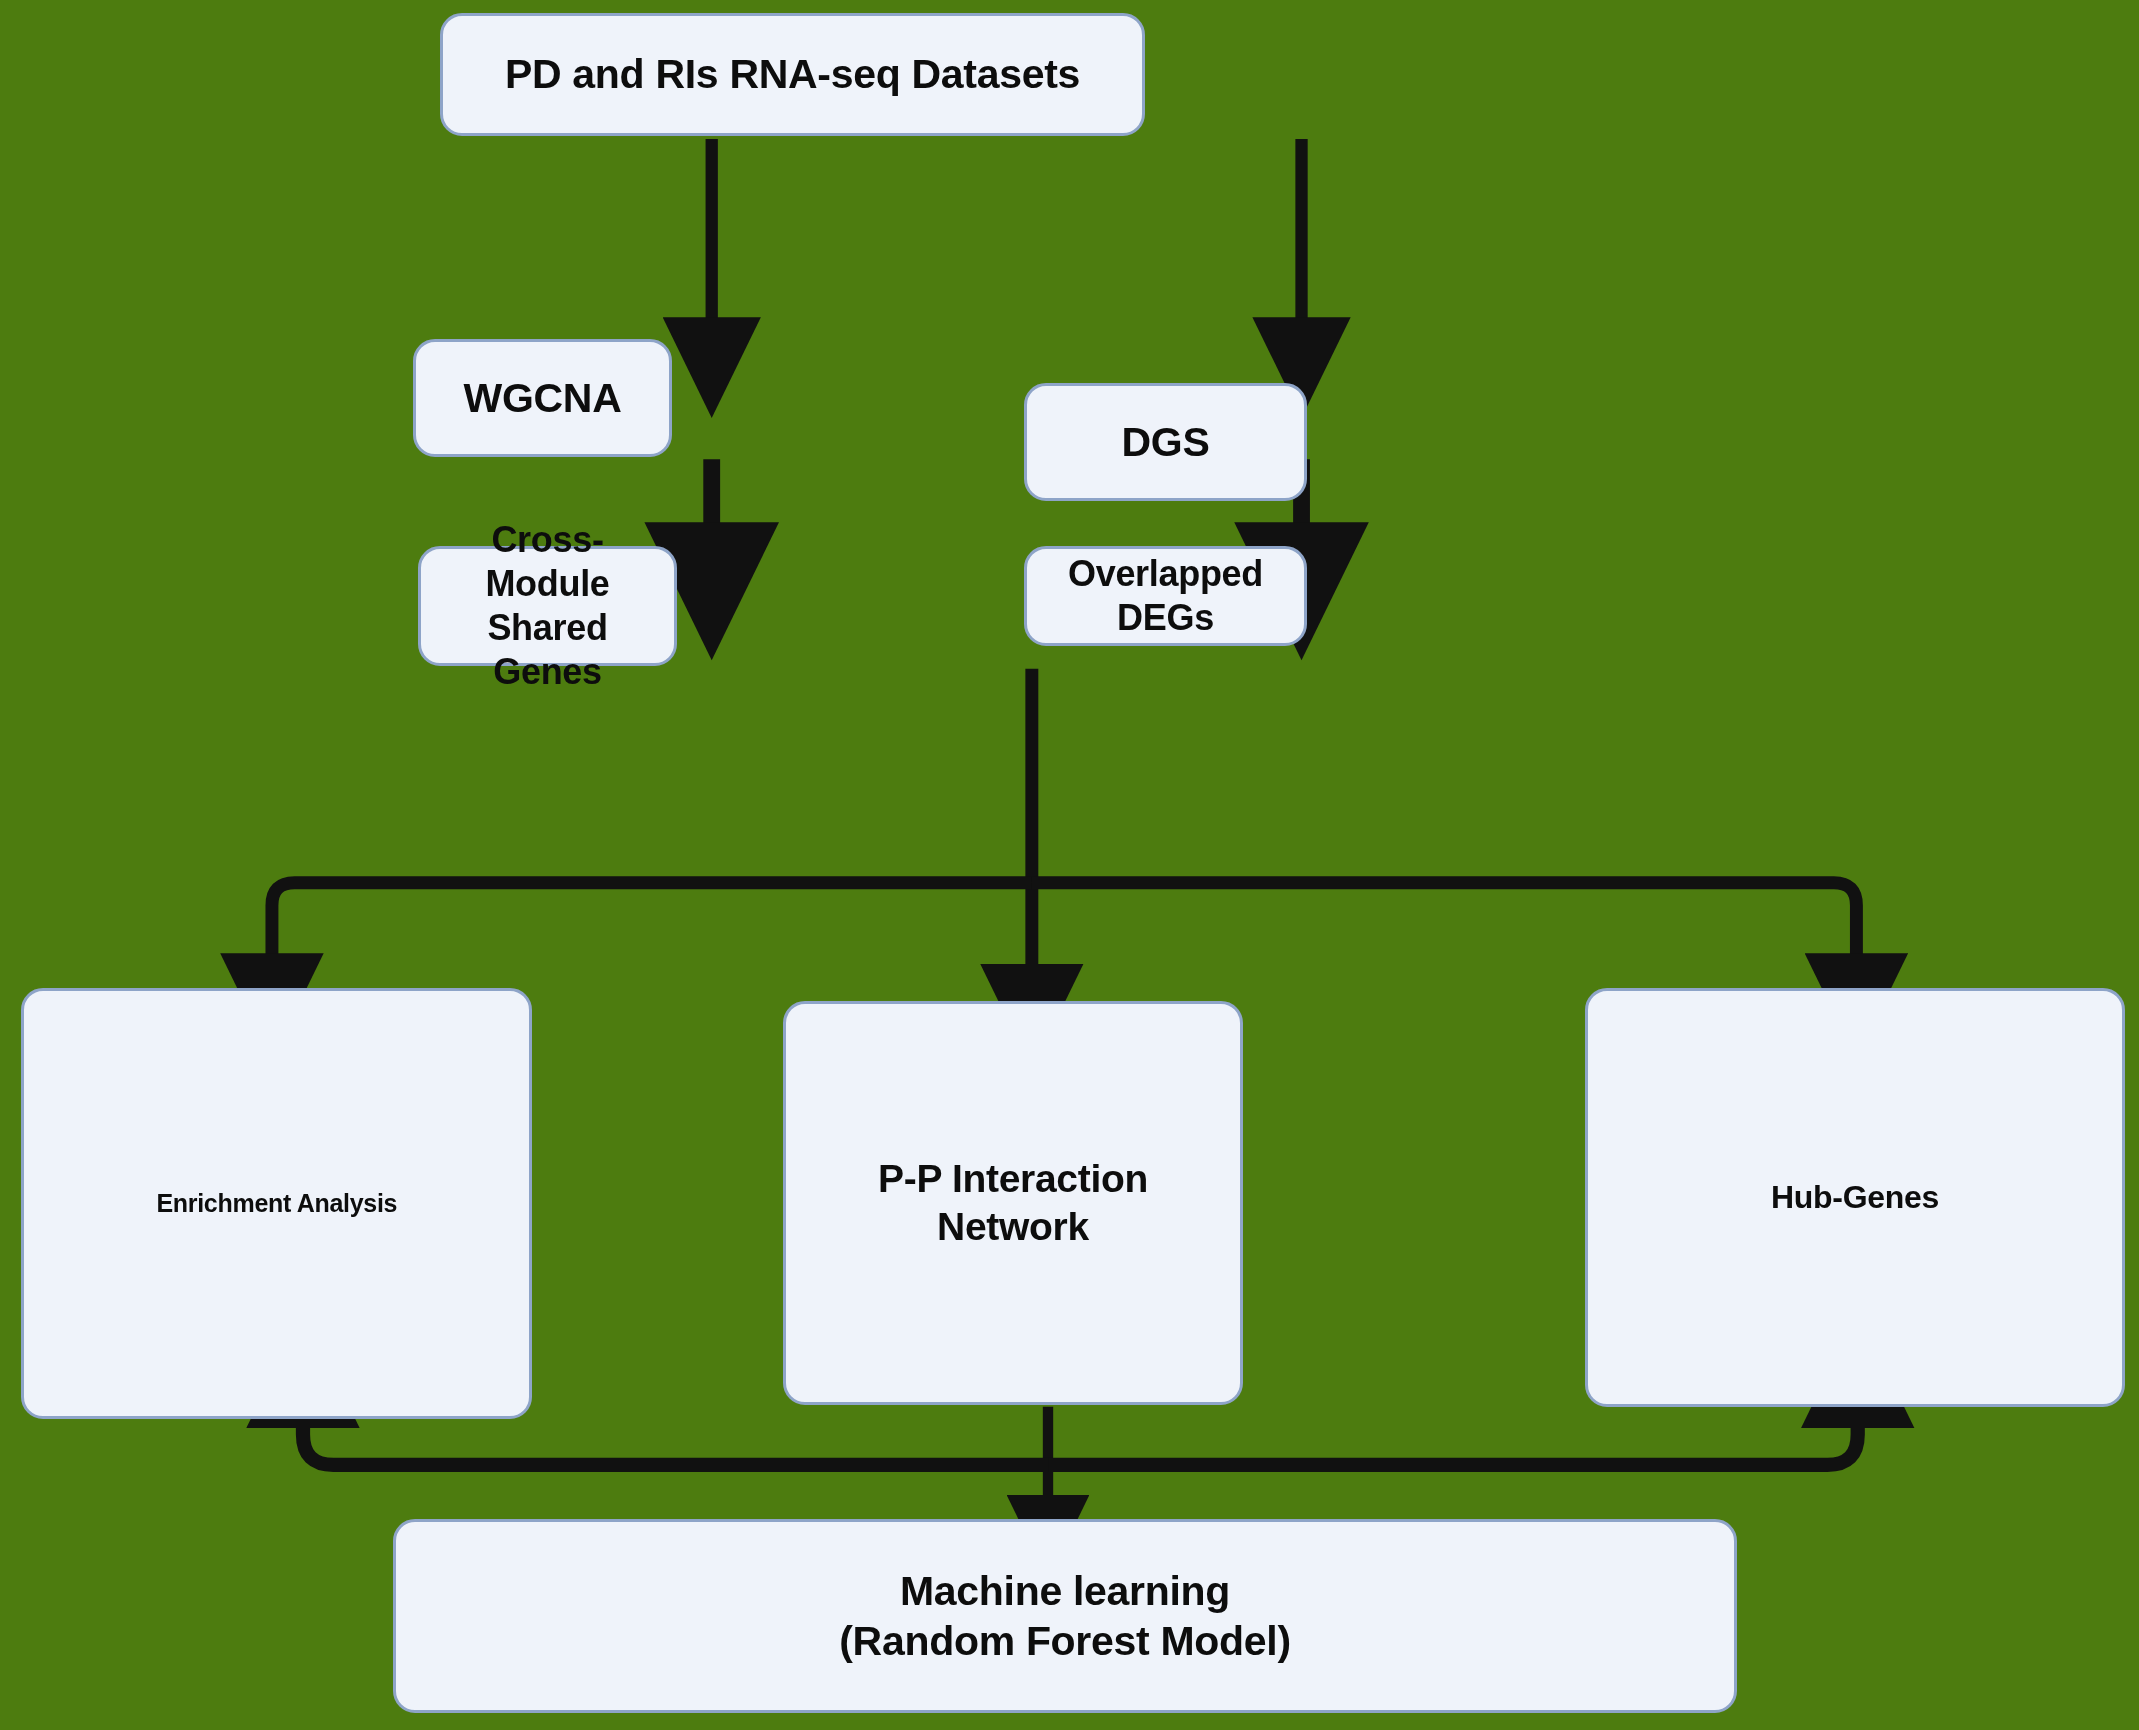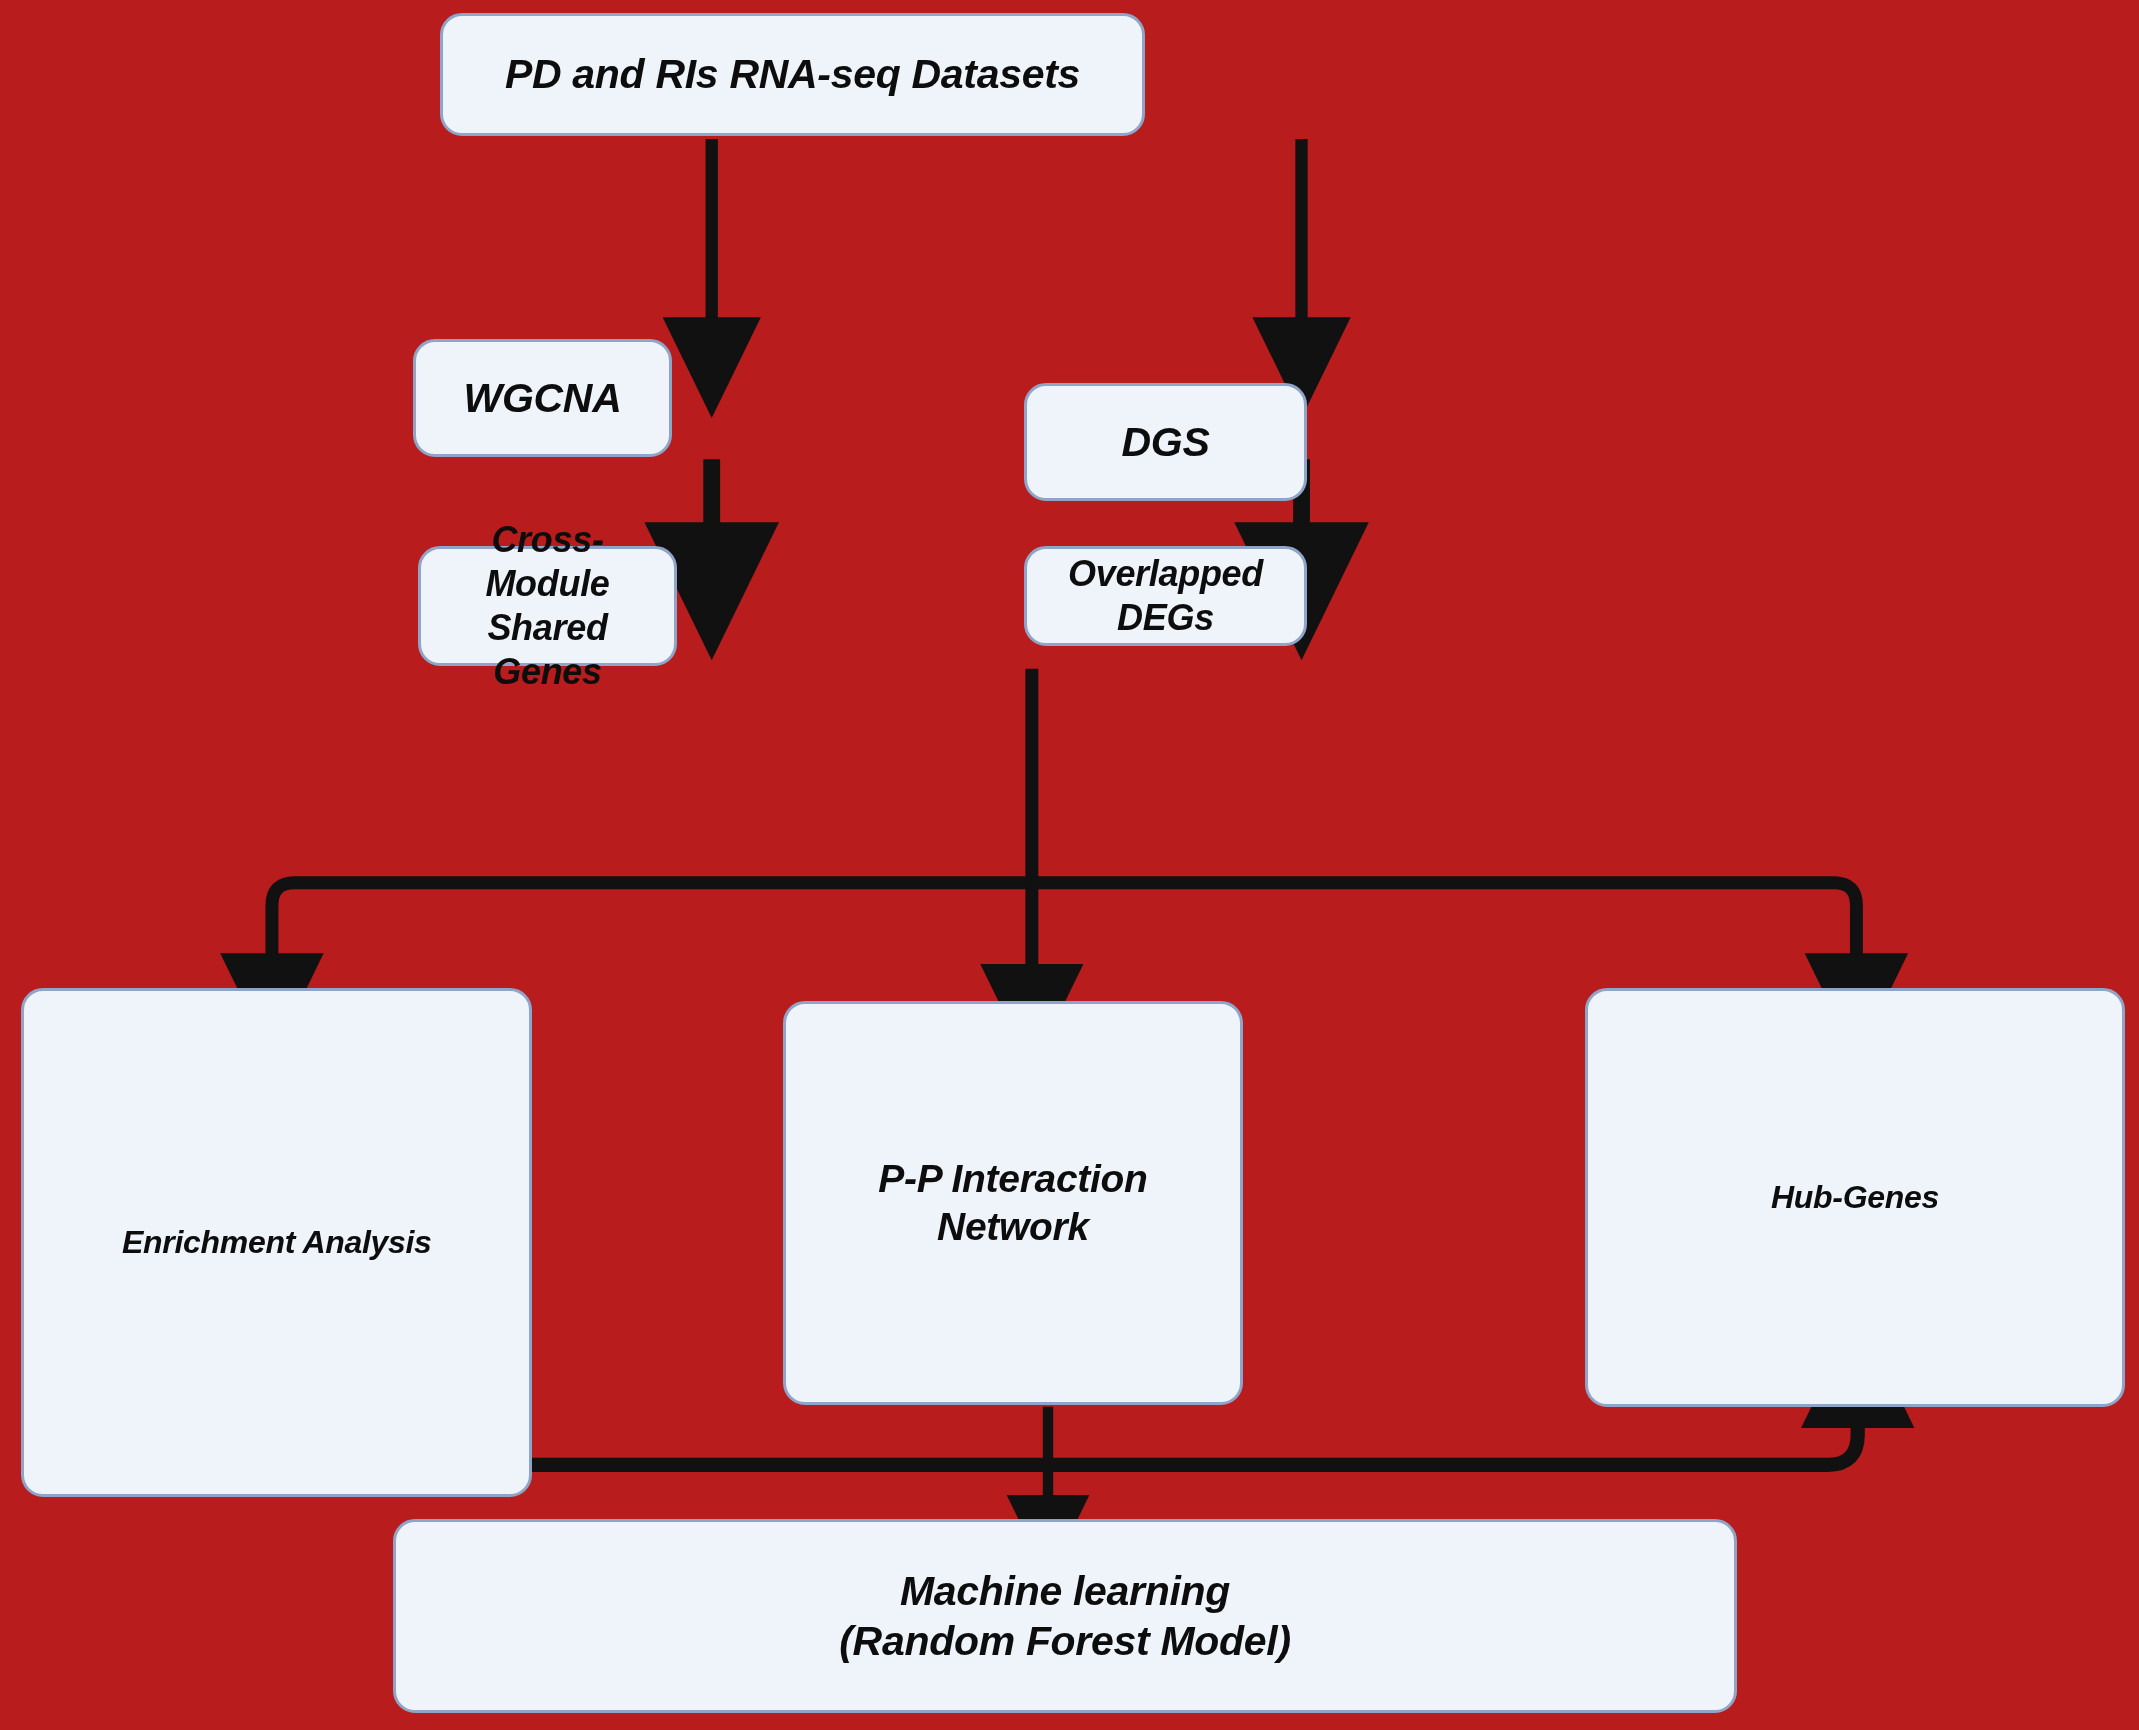--- a/index.html
+++ b/index.html
@@ -4,24 +4,23 @@
 <style>
   html, body {
     margin: 0;
     padding: 0;
     background: #ffffff;
   }
   #canvas {
     position: relative;
     width: 2140px;
     height: 1730px;
-    background: #b91c1c;
+    background: #4d7c0f;
     overflow: hidden;
     font-family: "Liberation Sans", sans-serif;
-    font-style: italic;
   }
   .node {
     position: absolute;
     box-sizing: border-box;
     background: #eff3fa;
     border: 3.9px solid #8ea4c8;
     border-radius: 22px;
     display: flex;
     align-items: center;
     justify-content: center;
@@ -37,21 +36,21 @@
   }
   
   #node-datasets  { left: 440px;  top: 13px;   width: 705px; height: 123px; font-size: 41px; }
   
   #node-wgcna     { left: 413px;  top: 339px;  width: 259px;  height: 118px; font-size: 41px; }
   #node-dgs       { left: 1024px; top: 339px;  width: 283px;  height: 118px; font-size: 41px; margin-top: 44px; }
   
   #node-crossmod  { left: 418px;  top: 546px;  width: 259px;  height: 120px; font-size: 36px; }
   #node-overlap   { left: 1024px; top: 546px;  width: 283px;  height: 100px; font-size: 36px; }
   
-  #node-enrich    { left: 21.3px;   top: 988px; width: 511px;  height: 509px; font-size: 32px; }
+  #node-enrich    { left: 21.3px;   top: 988px; width: 511px;  height: 431px; font-size: 25px; }
   #node-ppi       { left: 783px; top: 1001px; width: 460px;  height: 404px; font-size: 39px; }
   #node-hub       { left: 1585px; top: 988px; width: 540px;  height: 419px; font-size: 32px; }
   
   #node-ml        { left: 393px;  top: 1519px; width: 1344px; height: 194px; font-size: 41px; }
 
   #connectors {
     position: absolute;
     left: 0;
     top: 0;
     width: 2140px;

